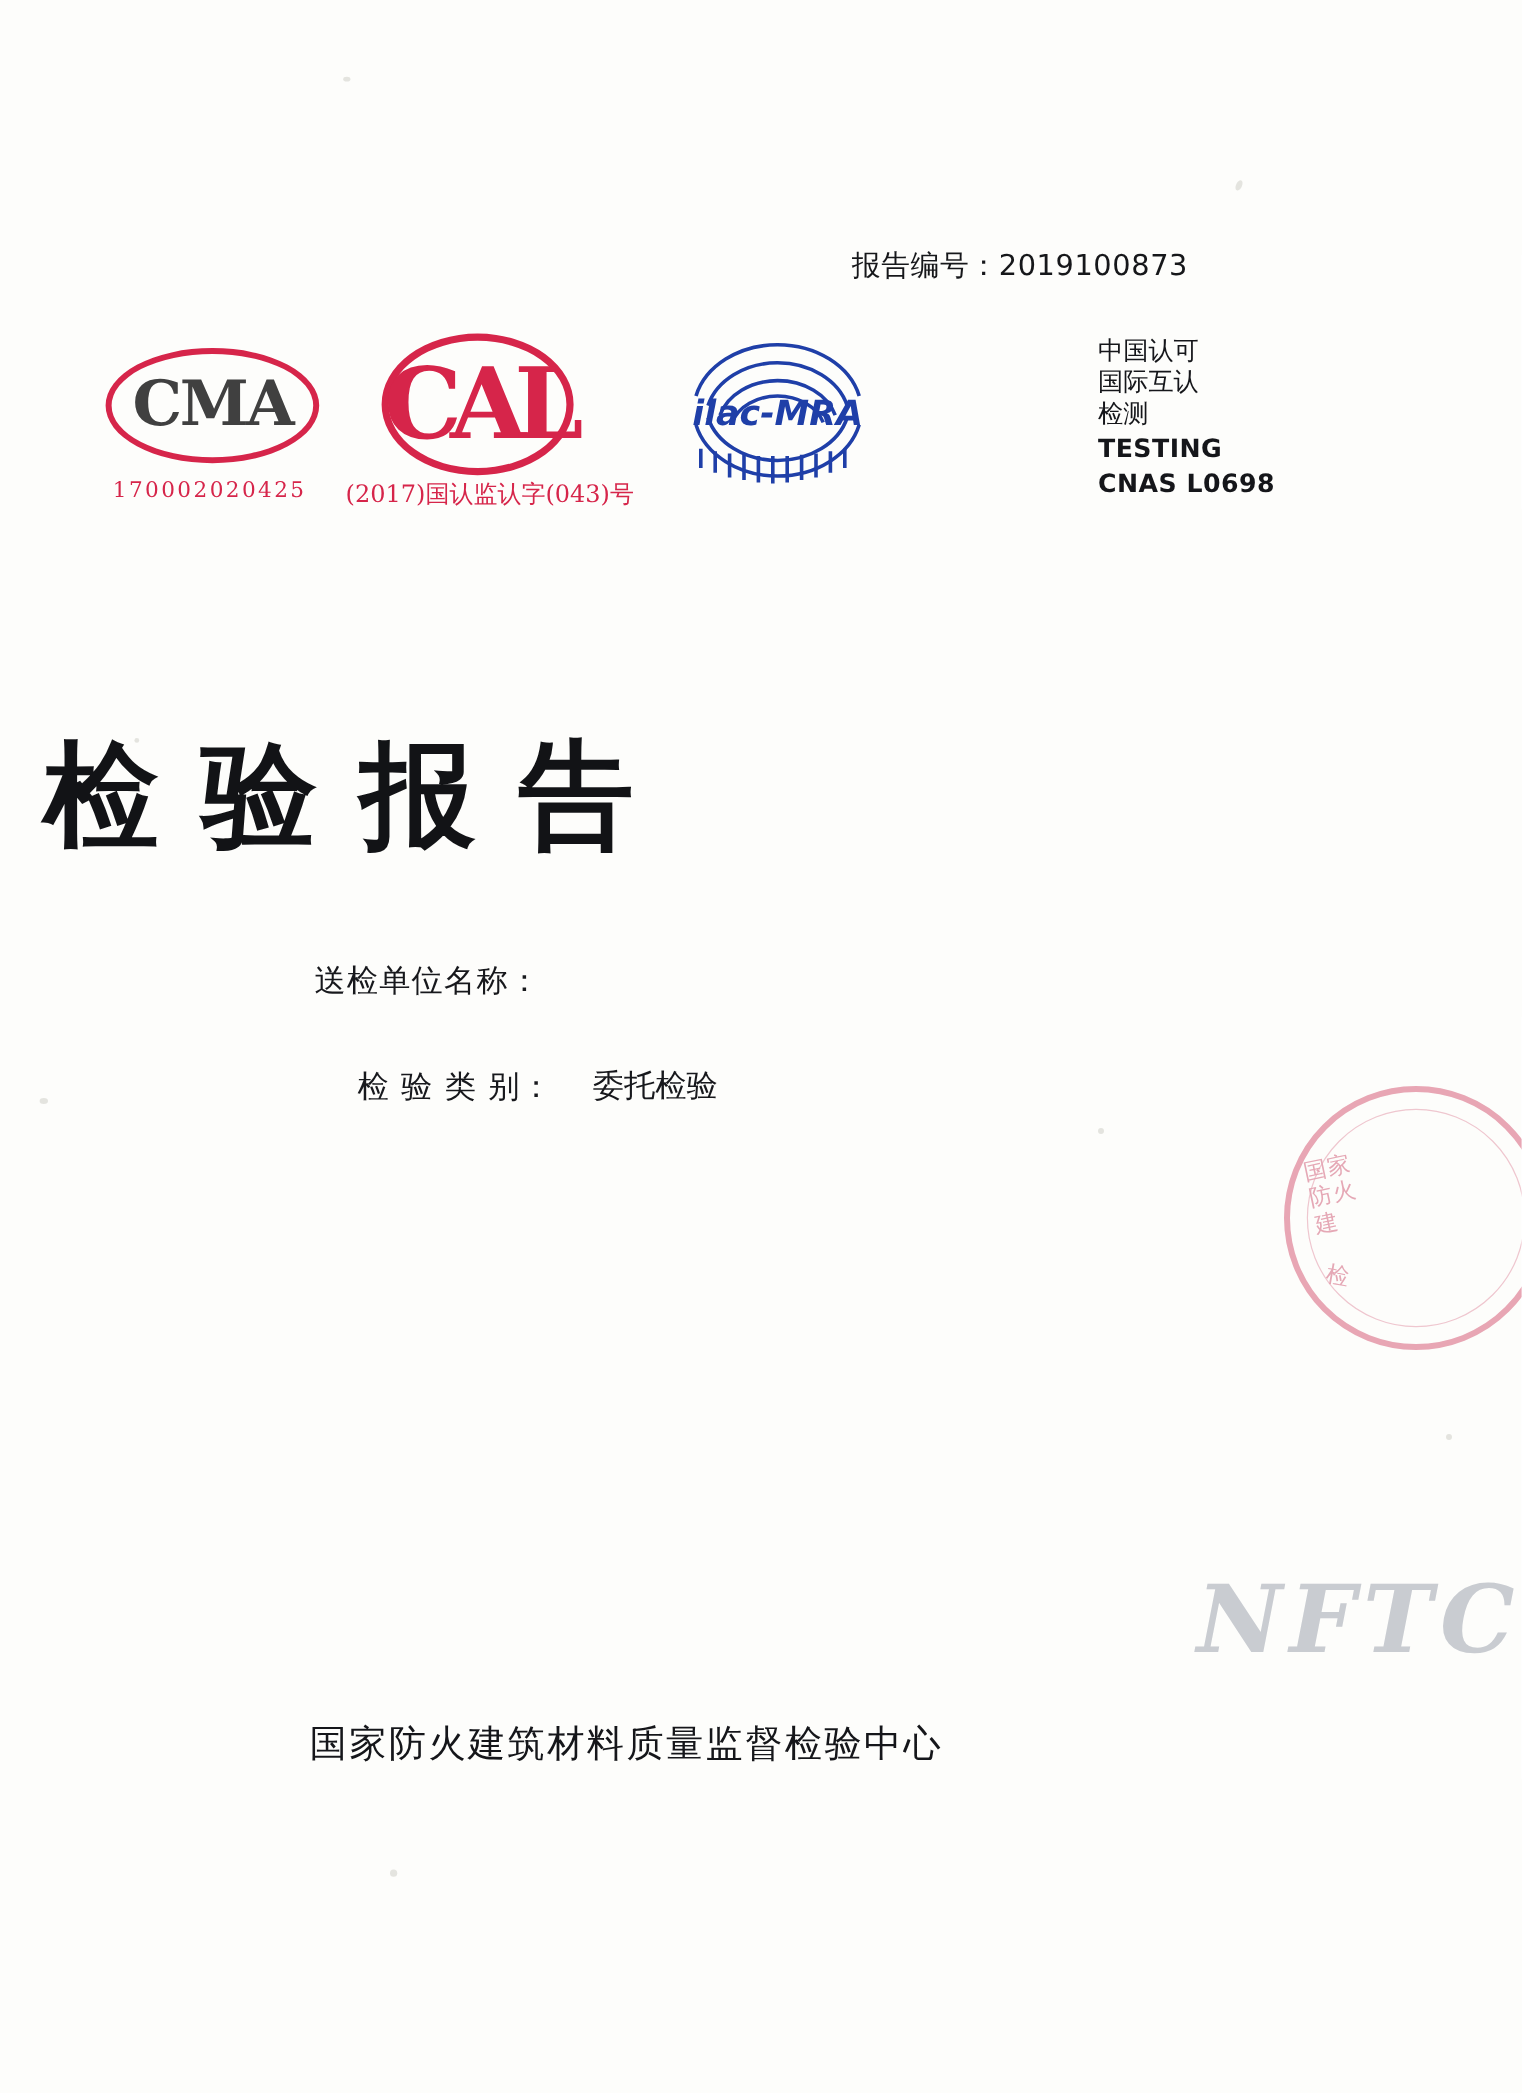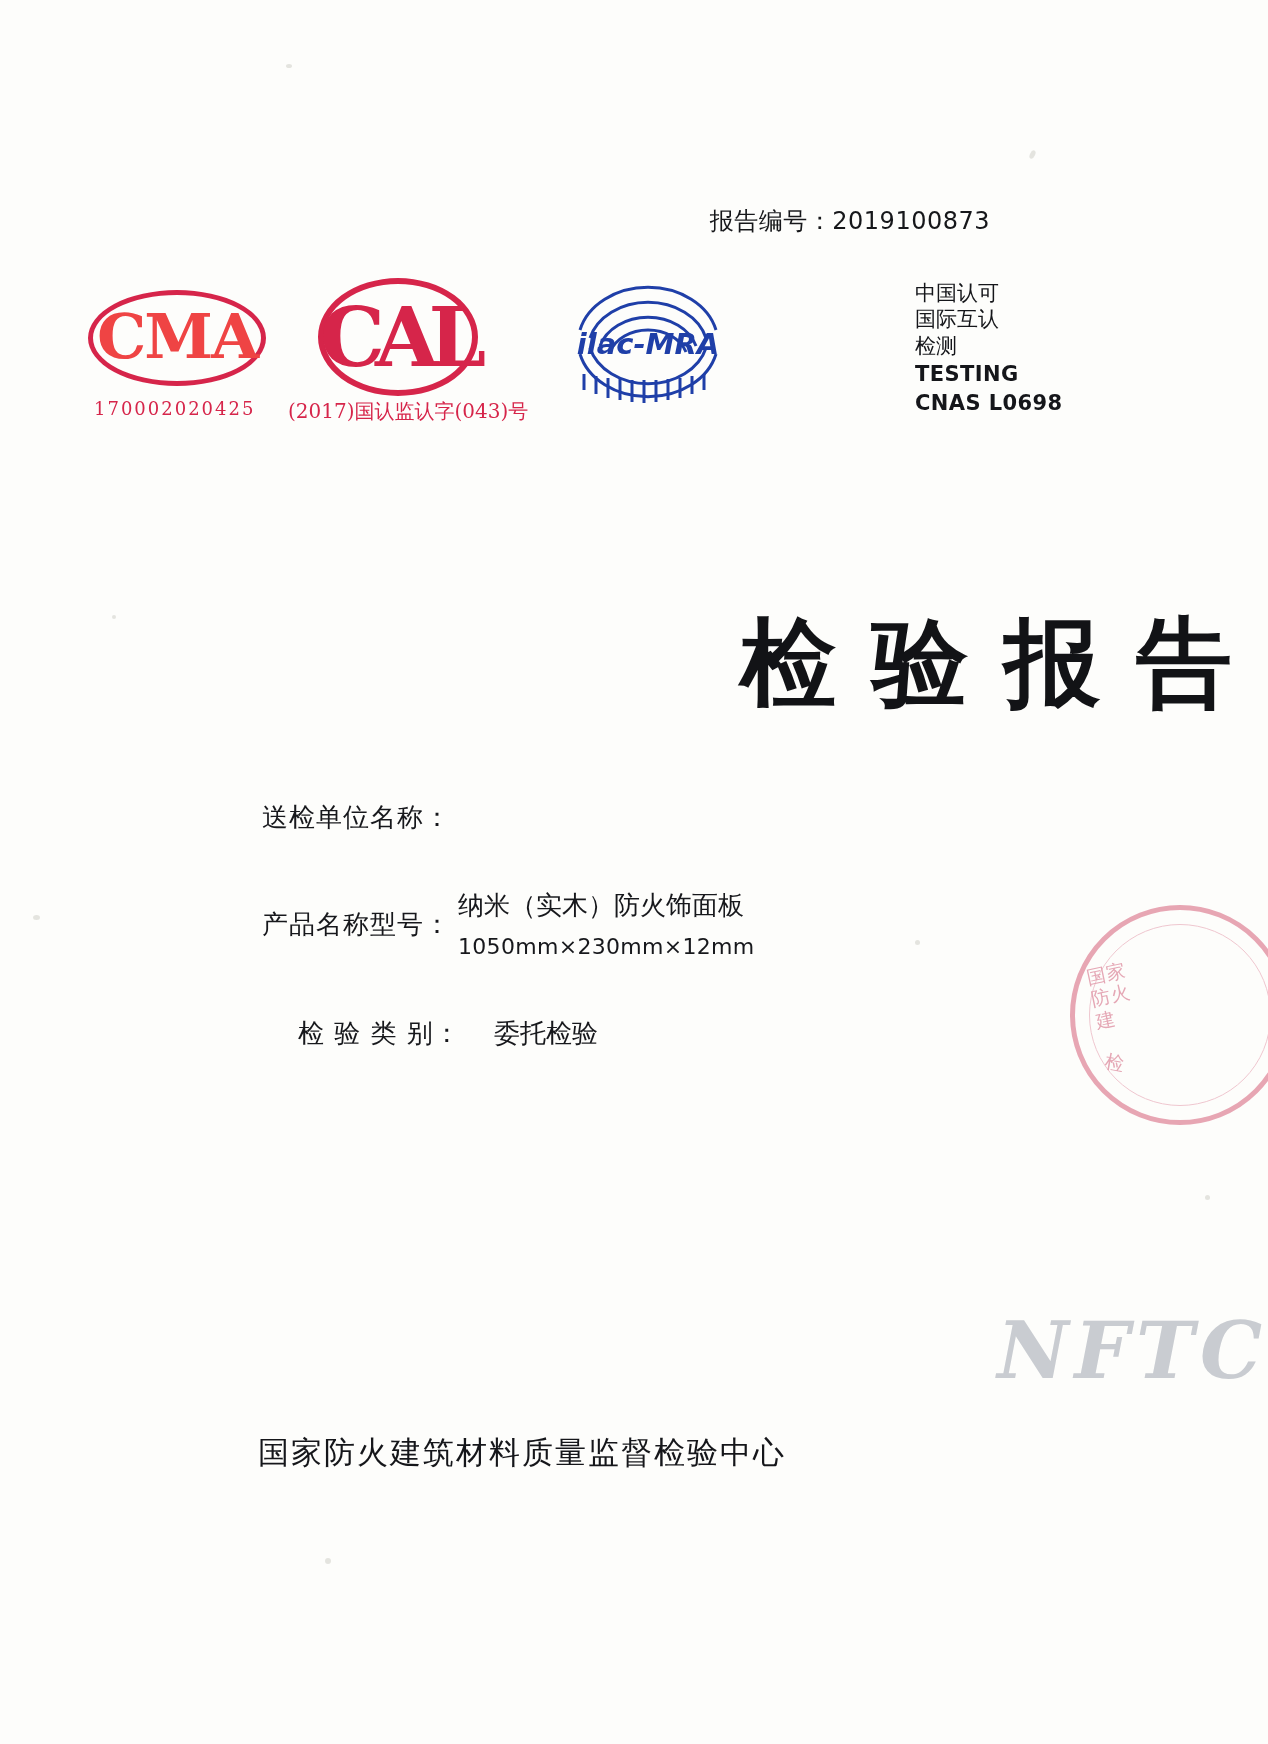--- a/index.html
+++ b/index.html
@@ -64,22 +64,22 @@
     border-radius: 50% / 50%;
   }
   .cma-text {
     position: absolute;
     inset: 0;
     display: flex;
     align-items: center;
     justify-content: center;
     font-family: "DejaVu Serif", "Liberation Serif", serif;
     font-weight: bold;
-    font-size: 62px;
-    color: #ef4444;
+    font-size: 52px;
+    color: #404040;
     letter-spacing: -2px;
     padding-bottom: 3px;
     box-sizing: border-box;
   }
   .cma-num {
     position: absolute;
     left: 94px;
     top: 128px;
     font-family: "DejaVu Serif", "Liberation Serif", serif;
     font-size: 18px;
@@ -162,21 +162,21 @@
     letter-spacing: .4px;
     margin-top: 2px;
   }
 
   
   .doc-title {
     position: absolute;
     top: 600px;
     left: 0;
     width: 1268px;
-    text-align: right;
+    text-align: left;
     font-family: "DejaVu Sans", "Liberation Sans", sans-serif;
     font-weight: bold;
     font-size: 96px;
     letter-spacing: 36px;
     text-indent: 36px;
     color: #121316;
   }
 
   
   .fields {
@@ -348,27 +348,20 @@
   </div>
 
   <div class="doc-title">检验报告</div>
 
   <div class="fields">
 
     <div class="field-row">
       <div class="field-label">送检单位名称：</div>
     </div>
 
-    <div class="field-row">
-      <div class="field-label">产品名称型号：</div>
-      <div class="field-value">
-        <span>纳米（实木）防火饰面板</span>
-        <span class="sub">1050mm×230mm×12mm</span>
-      </div>
-    </div>
 
     <div class="field-row">
       <div class="field-label spaced">检  验  类  别：</div>
       <div class="field-value">委托检验</div>
     </div>
   </div>
 
   <div class="seal">
     <div class="seal-inner"></div>
     <div class="seal-text">国家防火建</div>

